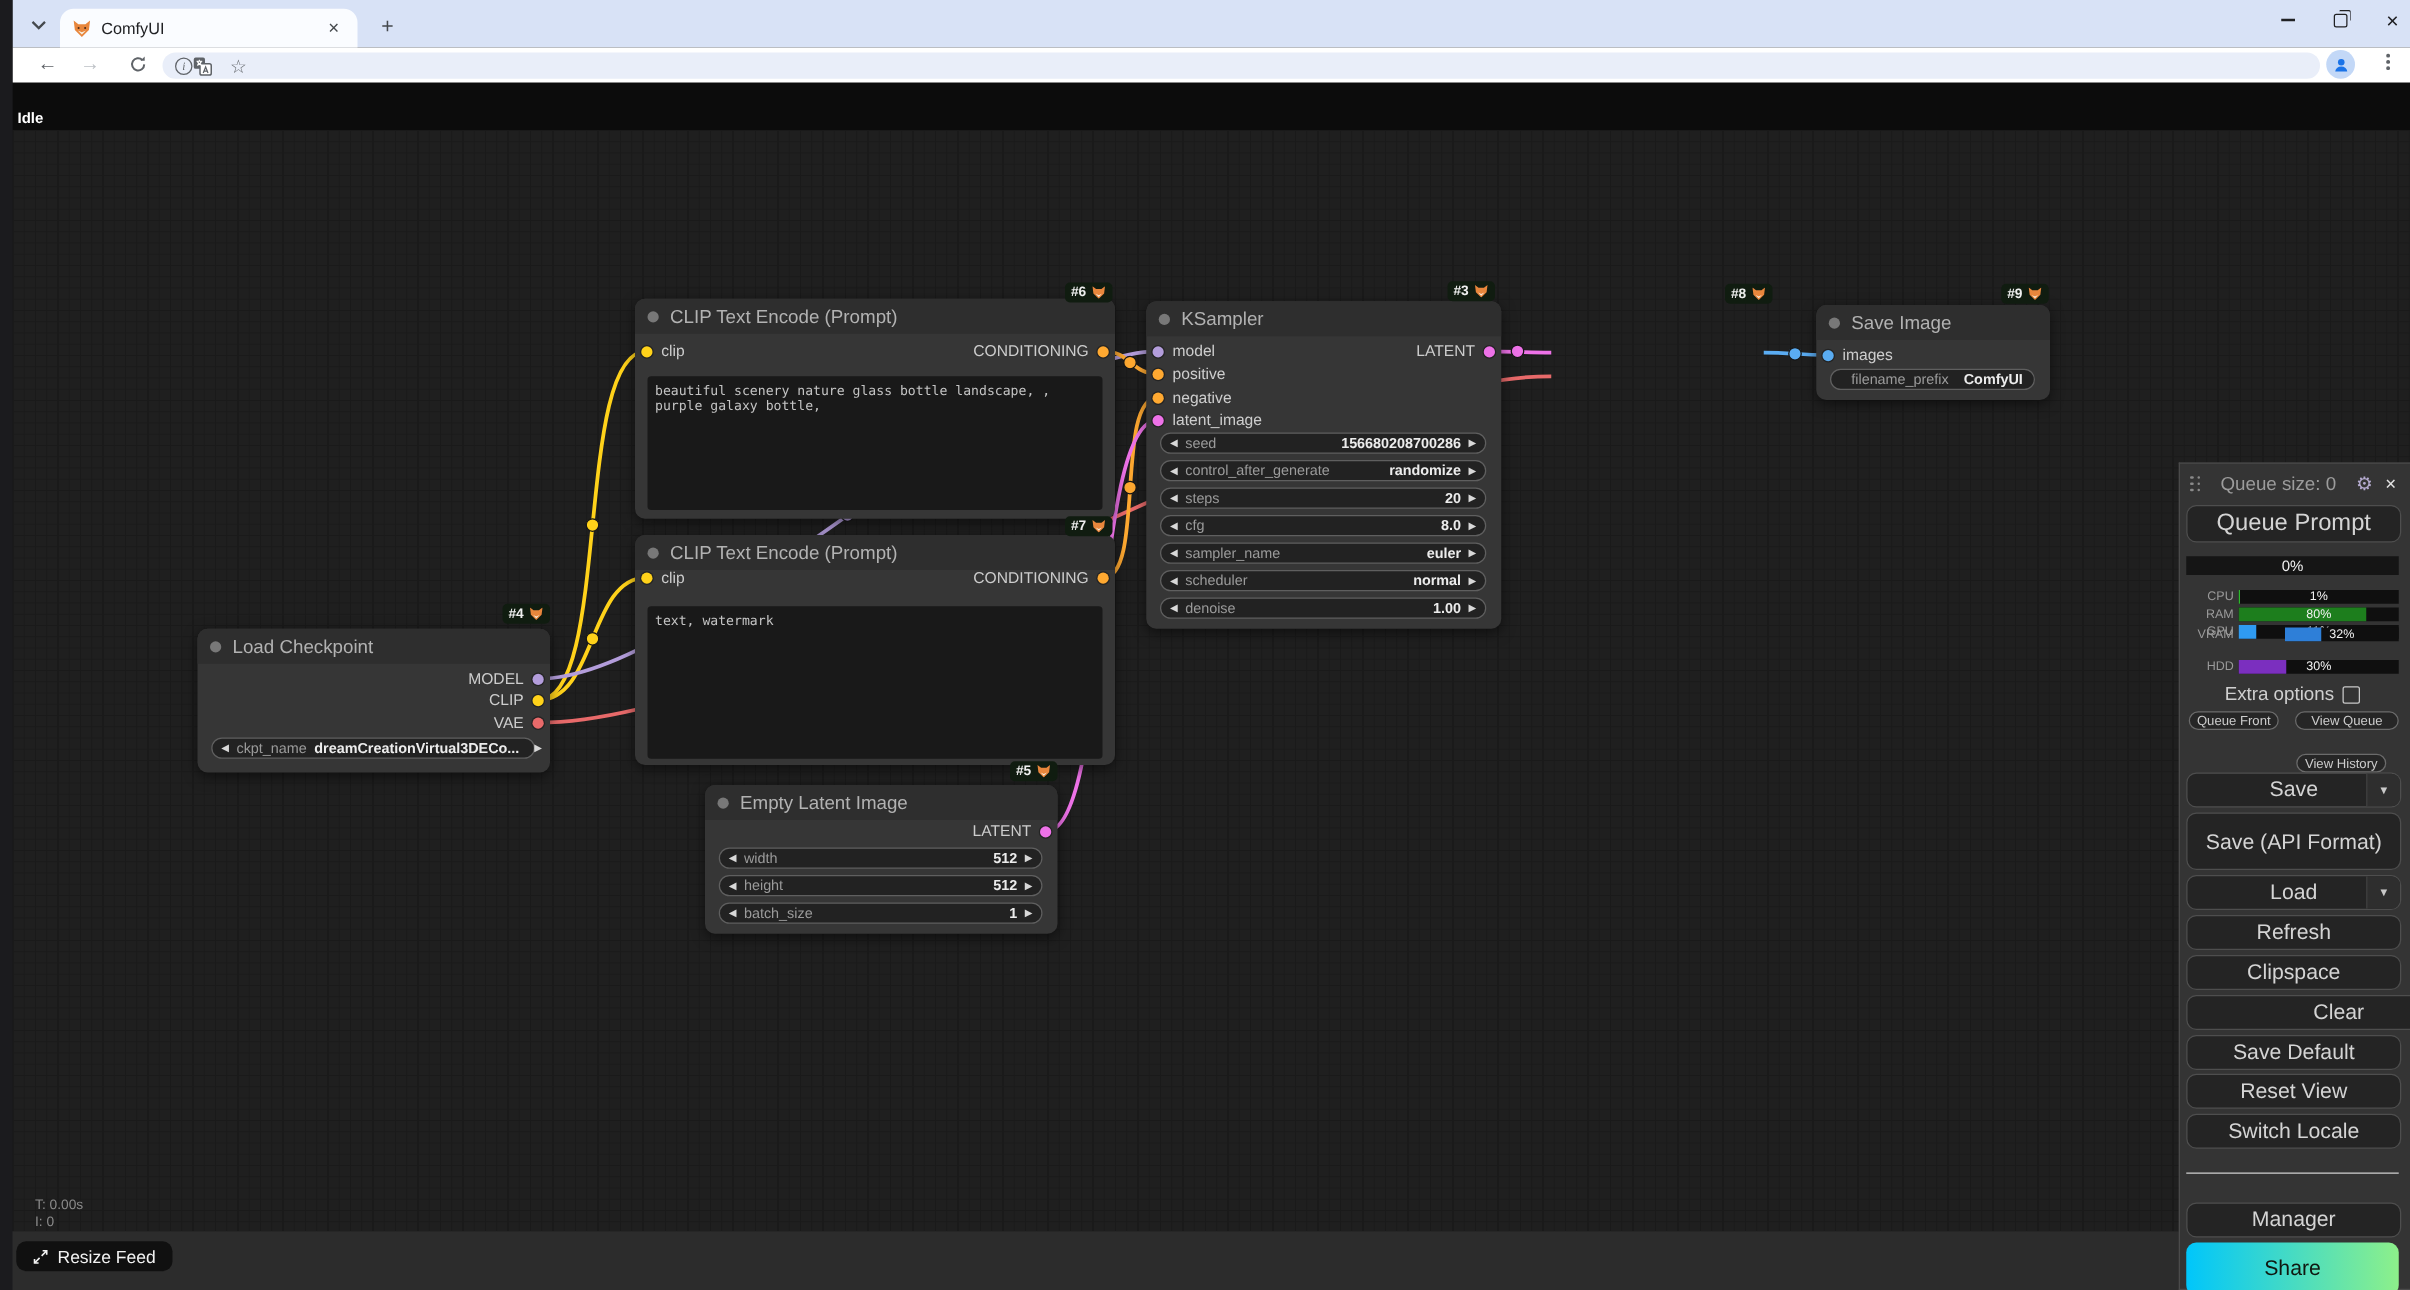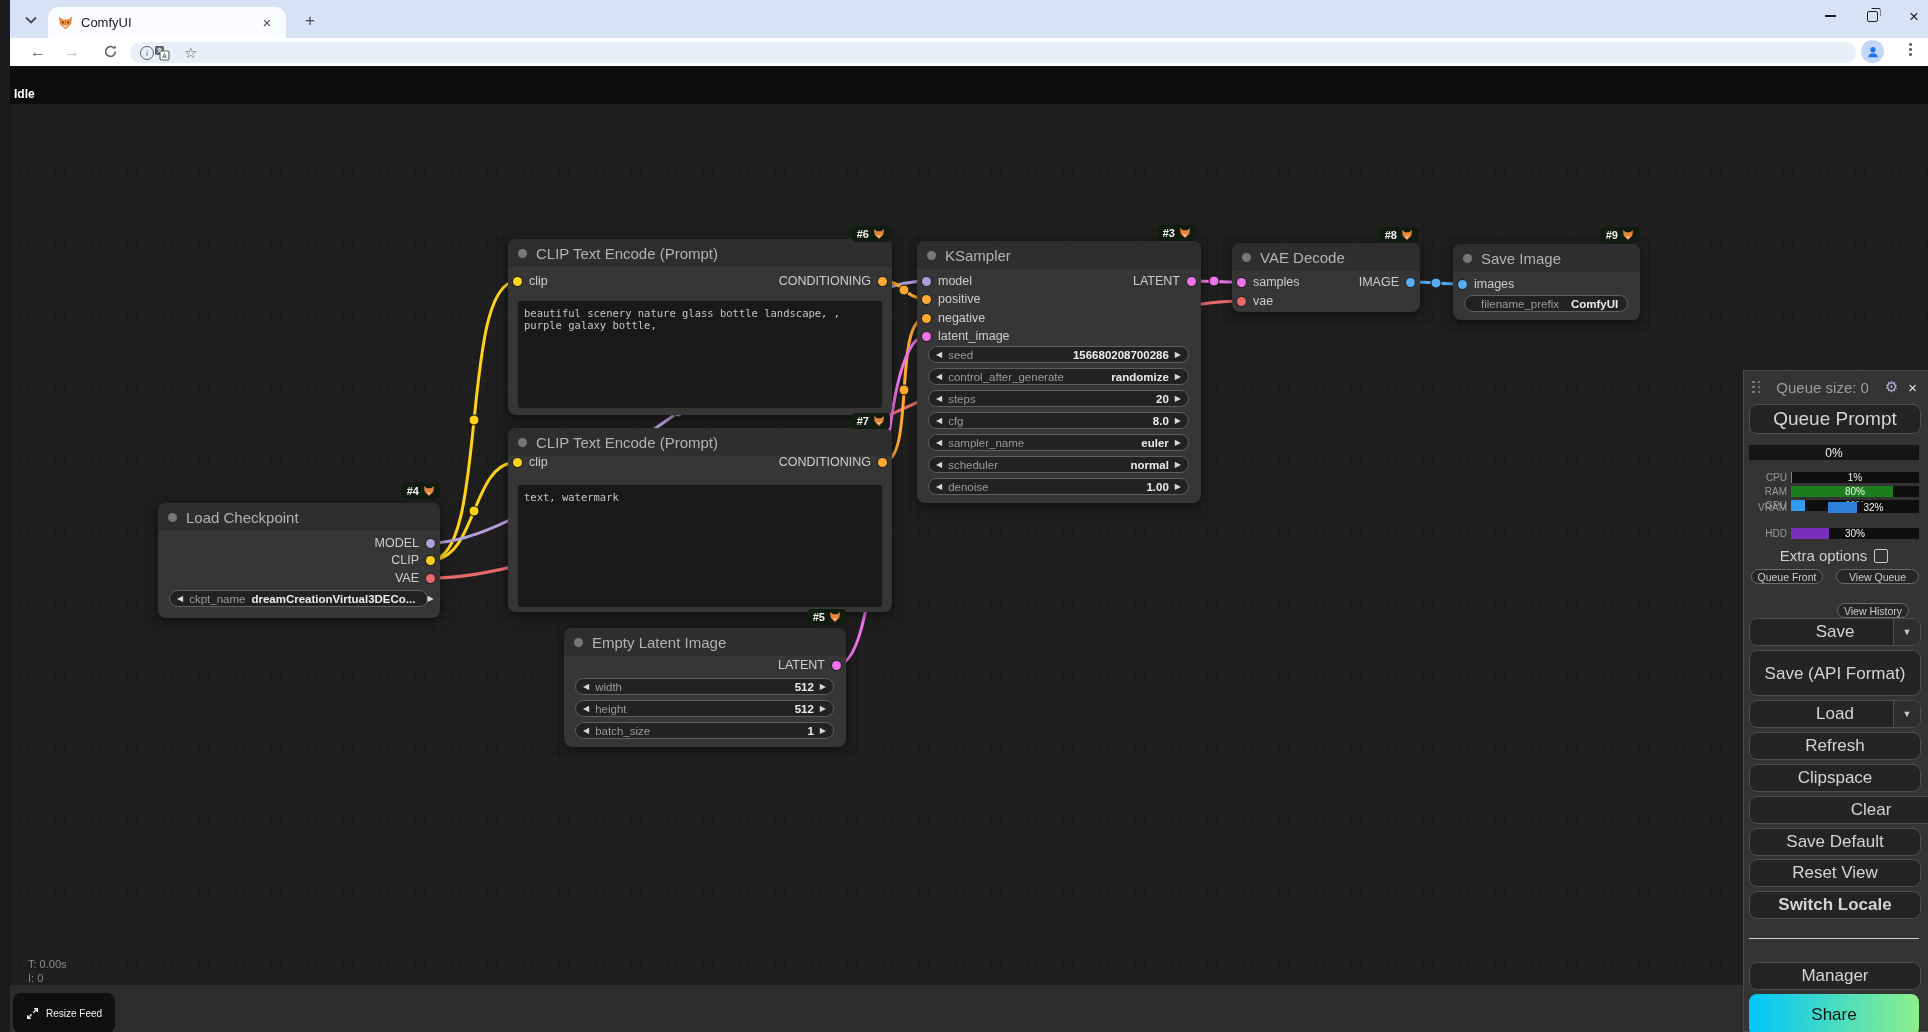--- a/index.html
+++ b/index.html
@@ -42,22 +42,22 @@
     background-image:
       linear-gradient(#1a1a1a 1px,transparent 1px),linear-gradient(90deg,#1a1a1a 1px,transparent 1px),
       linear-gradient(#141414 1px,transparent 1px),linear-gradient(90deg,#141414 1px,transparent 1px);
     background-size:9px 9px,9px 9px,36px 36px,36px 36px;}
   #wires{left:0;top:0;width:1928px;height:1032px;z-index:2;pointer-events:none;}
   #node-layer{left:0;top:0;width:1928px;height:1032px;z-index:3;pointer-events:none;}
   #badge-layer{left:0;top:0;width:1928px;height:1032px;z-index:4;pointer-events:none;}
   #stats{left:28px;top:957px;z-index:2;color:#8b8b8b;font-size:11px;line-height:14px;}
   #stats .clip{height:4px;overflow:hidden;}
   #feedbar{left:0;top:985px;right:0;height:47px;background:#2c2c2c;z-index:5;}
-  #resize-feed{left:13px;top:8px;height:40px;background:#101010;border-radius:8px;display:flex;align-items:center;
-               gap:7px;padding:0 13px;color:#f2f2f2;font-size:10px;}
+  #resize-feed{left:13px;top:8px;height:24px;background:#101010;border-radius:8px;display:flex;align-items:center;
+               gap:7px;padding:0 13px;color:#f2f2f2;font-size:14px;}
 
   
   .node{position:absolute;background:#363636;border-radius:8px;box-shadow:0 3px 10px rgba(0,0,0,.5);
         pointer-events:auto;box-sizing:border-box;}
   .node-title{position:absolute;left:0;top:0;right:0;height:28px;background:#2e2e2e;border-radius:8px 8px 0 0;
               display:flex;align-items:center;padding:0 10px;box-sizing:border-box;}
   .tdot{width:9px;height:9px;border-radius:50%;background:#787878;margin-right:9px;flex:none;}
   .ttext{color:#b2b2b2;font-size:15px;white-space:nowrap;}
   .slot{position:absolute;height:18px;display:flex;align-items:center;gap:7px;}
   .slot .dot{width:9px;height:9px;border-radius:50%;flex:none;box-shadow:0 0 0 1px rgba(0,0,0,.35);}
@@ -358,38 +358,20 @@
         <span class="arr">▶</span>
       </div>
       <div class="widget" style="top: 94px;">
         <span class="arr">◀</span>
         <span class="wlabel">batch_size</span>
         <span class="spacer"></span>
         <span class="wvalue">1</span>
         <span class="arr">▶</span>
       </div>
     </div>
-    <div class="node" style="left: 1232px; top: 243px; width: 188px; height: 69px;">
-      <div class="node-title">
-        <span class="tdot"></span>
-        <span class="ttext">VAE Decode</span>
-      </div>
-      <div class="slot in" style="top: 30px;">
-        <span class="dot" style="background:#ee72e8"></span>
-        <span class="slabel">samples</span>
-      </div>
-      <div class="slot in" style="top: 49px;">
-        <span class="dot" style="background:#e86a6a"></span>
-        <span class="slabel">vae</span>
-      </div>
-      <div class="slot out" style="top: 30px;">
-        <span class="dot" style="background:#5aacf2"></span>
-        <span class="slabel">IMAGE</span>
-      </div>
-    </div>
     <div class="node" style="left: 1453px; top: 244px; width: 187px; height: 76px;">
       <div class="node-title">
         <span class="tdot"></span>
         <span class="ttext">Save Image</span>
       </div>
       <div class="slot in" style="top: 31px;">
         <span class="dot" style="background:#5aacf2"></span>
         <span class="slabel">images</span>
       </div>
       <div class="widget" style="top: 51px; justify-content: space-between; padding: 0px 16px;">
@@ -555,19 +537,19 @@
   <div class="bigbtn" style="top:279px;height:44px;line-height:21px;">Save (API Format)</div>
   <div class="bigbtn split" style="top:329px;height:26px;">
     <span>Load</span>
       <span class="caret">▼</span>
   </div>
   <div class="bigbtn" style="top:361px;height:26px;">Refresh</div>
   <div class="bigbtn" style="top:393px;height:26px;">Clipspace</div>
   <div class="bigbtn" style="top:425px;height:26px;padding-left:36px;">Clear</div>
   <div class="bigbtn" style="top:457px;height:26px;">Save Default</div>
   <div class="bigbtn" style="top:488px;height:26px;">Reset View</div>
-  <div class="bigbtn" style="top:520px;height:26px;font-weight:bold;">Switch Locale</div>
+  <div class="bigbtn" style="top:520px;height:26px;">Switch Locale</div>
 
   <div class="sb" id="sb-divider"></div>
 
   <div class="bigbtn" style="top:591px;height:26px;">Manager</div>
   <div class="bigbtn" id="share-btn" style="top:623px;height:42px;">Share</div>
 </div>
 
 </body></html>

